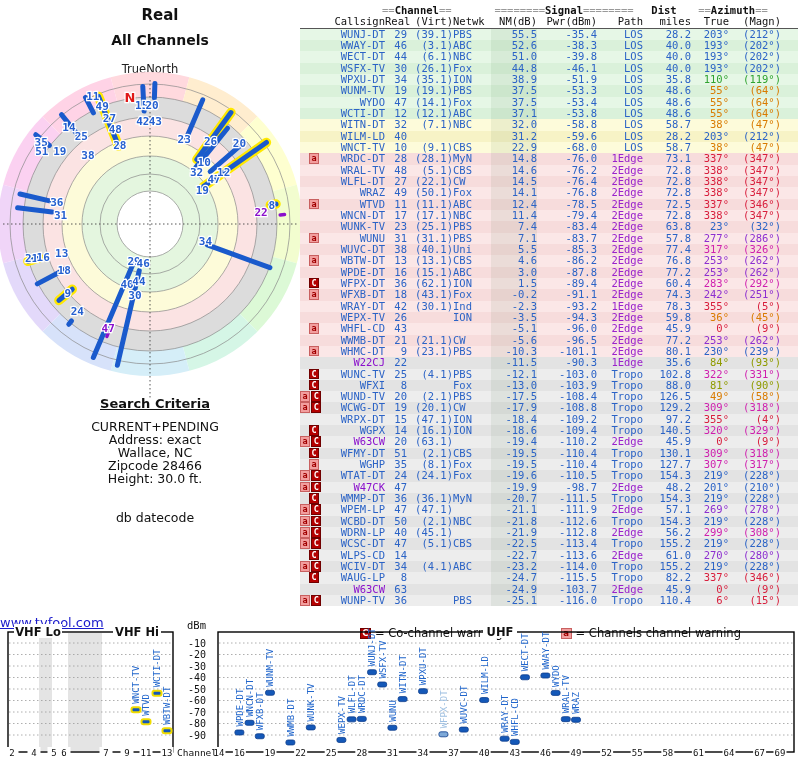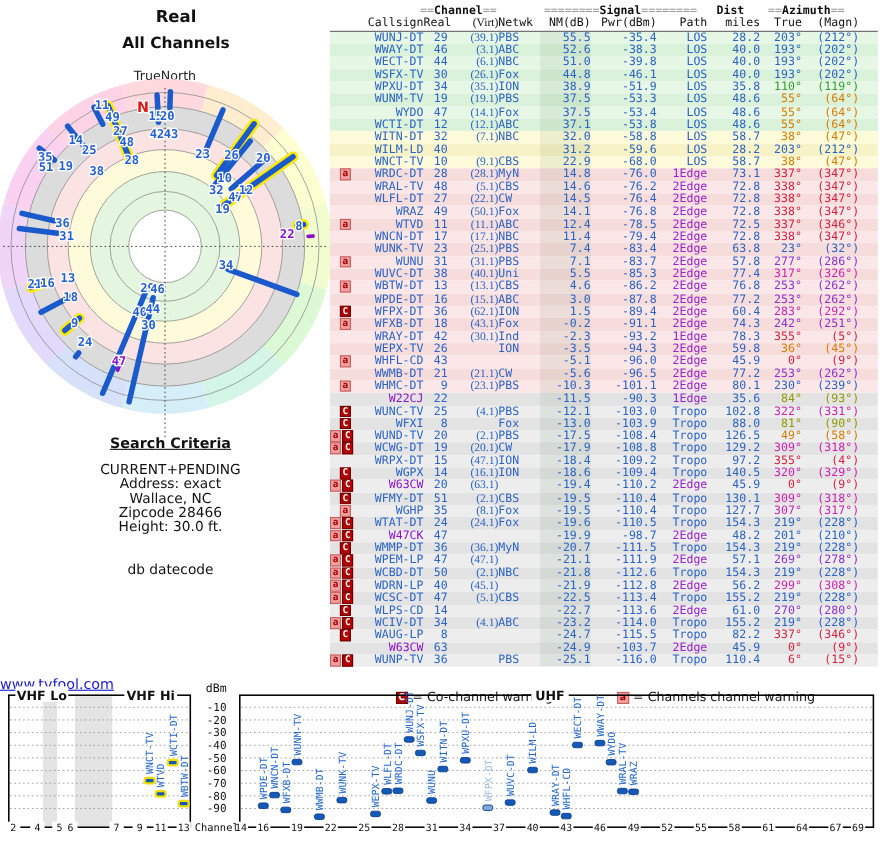--- a/index.html
+++ b/index.html
@@ -21,21 +21,21 @@
   #sigtable{top:5px;left:300px;width:498px;font-family:"DejaVu Sans Mono",monospace;
     font-size:10.5px;line-height:11.33px;color:#2b63c6;}
   .trow{display:flex;height:11.33px;white-space:pre;}
   .hrow{display:flex;height:11.33px;color:#111;white-space:pre;}
   .hrow.u{border-bottom:1px solid #555;}
   .gray{color:#999;}
   .cell{display:inline-block;overflow:visible;}
   .c-bdg{width:20px;text-align:right;}
   .c-call{width:62px;text-align:right;padding-left:3px;}
   .c-real{width:22px;text-align:right;}
-  .c-virt{width:46px;text-align:right;font-family:Liberation Serif, serif;}
+  .c-virt{width:46px;text-align:right;}
   .c-net{width:38px;}
   .c-nm{width:46px;text-align:right;}
   .c-pwr{width:60px;text-align:right;}
   .c-path{width:46px;text-align:right;}
   .c-dist{width:48px;text-align:right;}
   .c-true{width:38px;text-align:right;}
   .c-magn{width:52px;text-align:right;}
   .h-chan{width:68px;text-align:center;}
   .h-sig{width:152px;text-align:center;}
   .h-dist{width:48px;text-align:center;}

